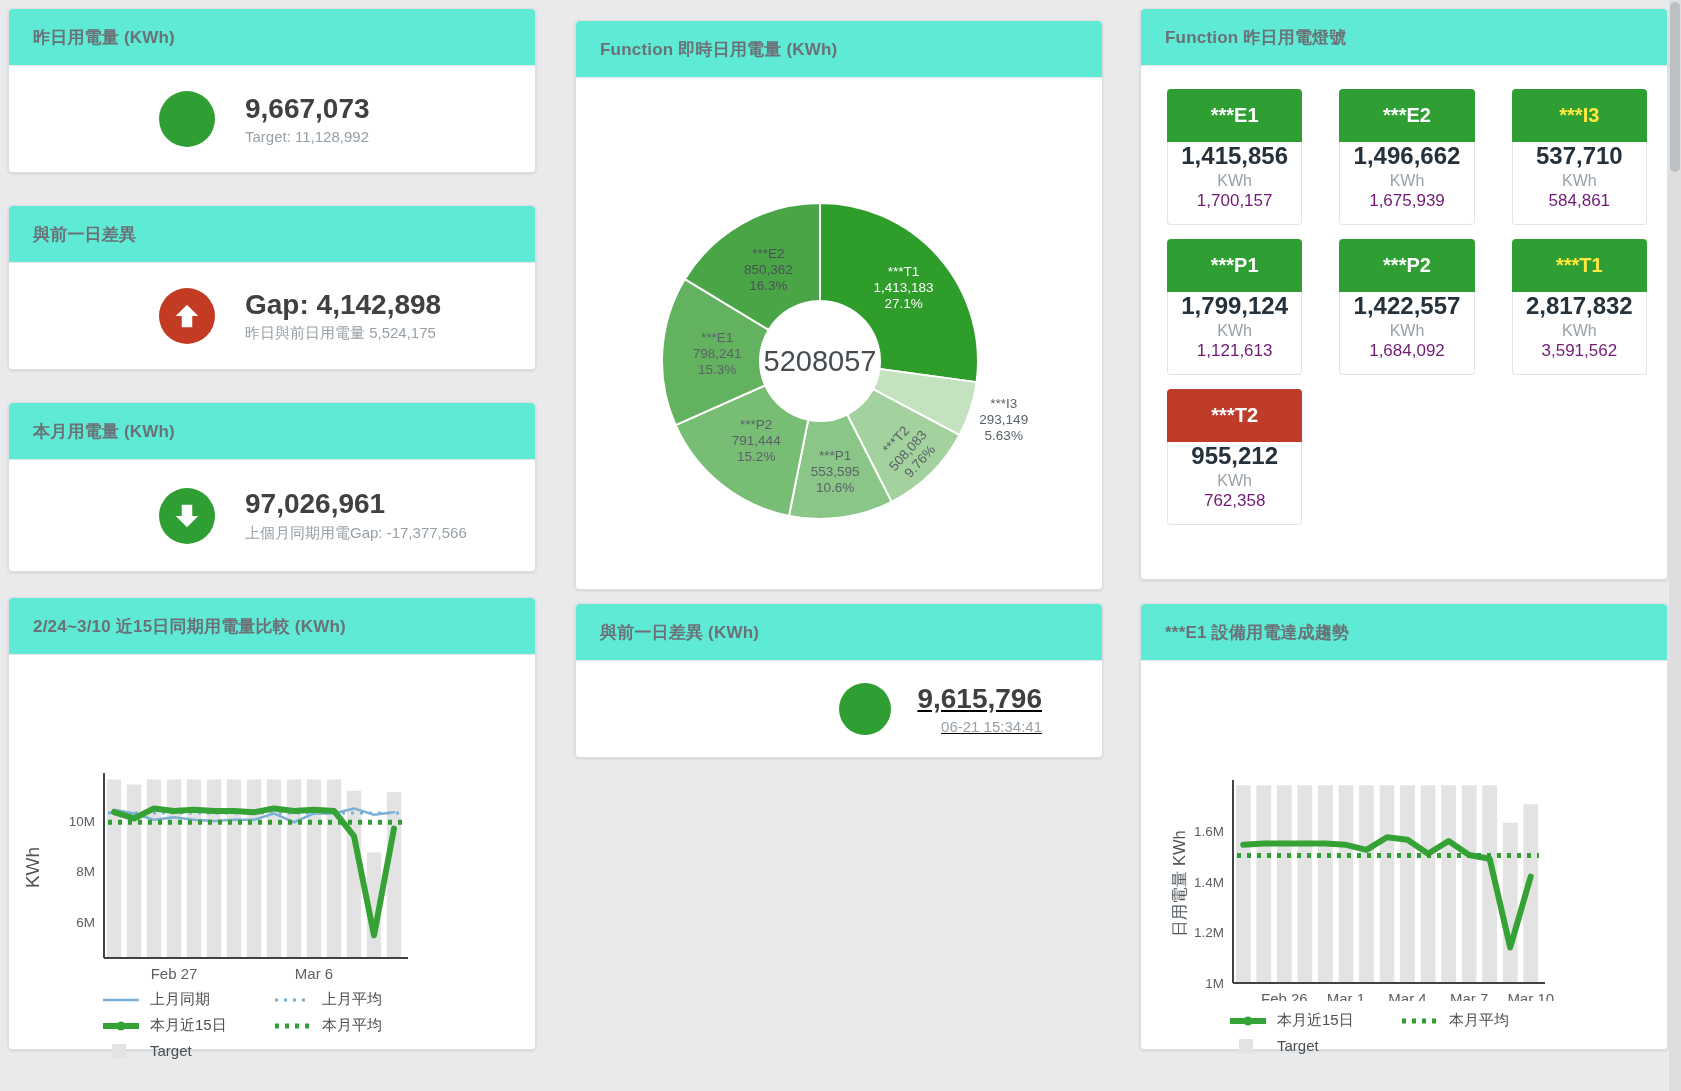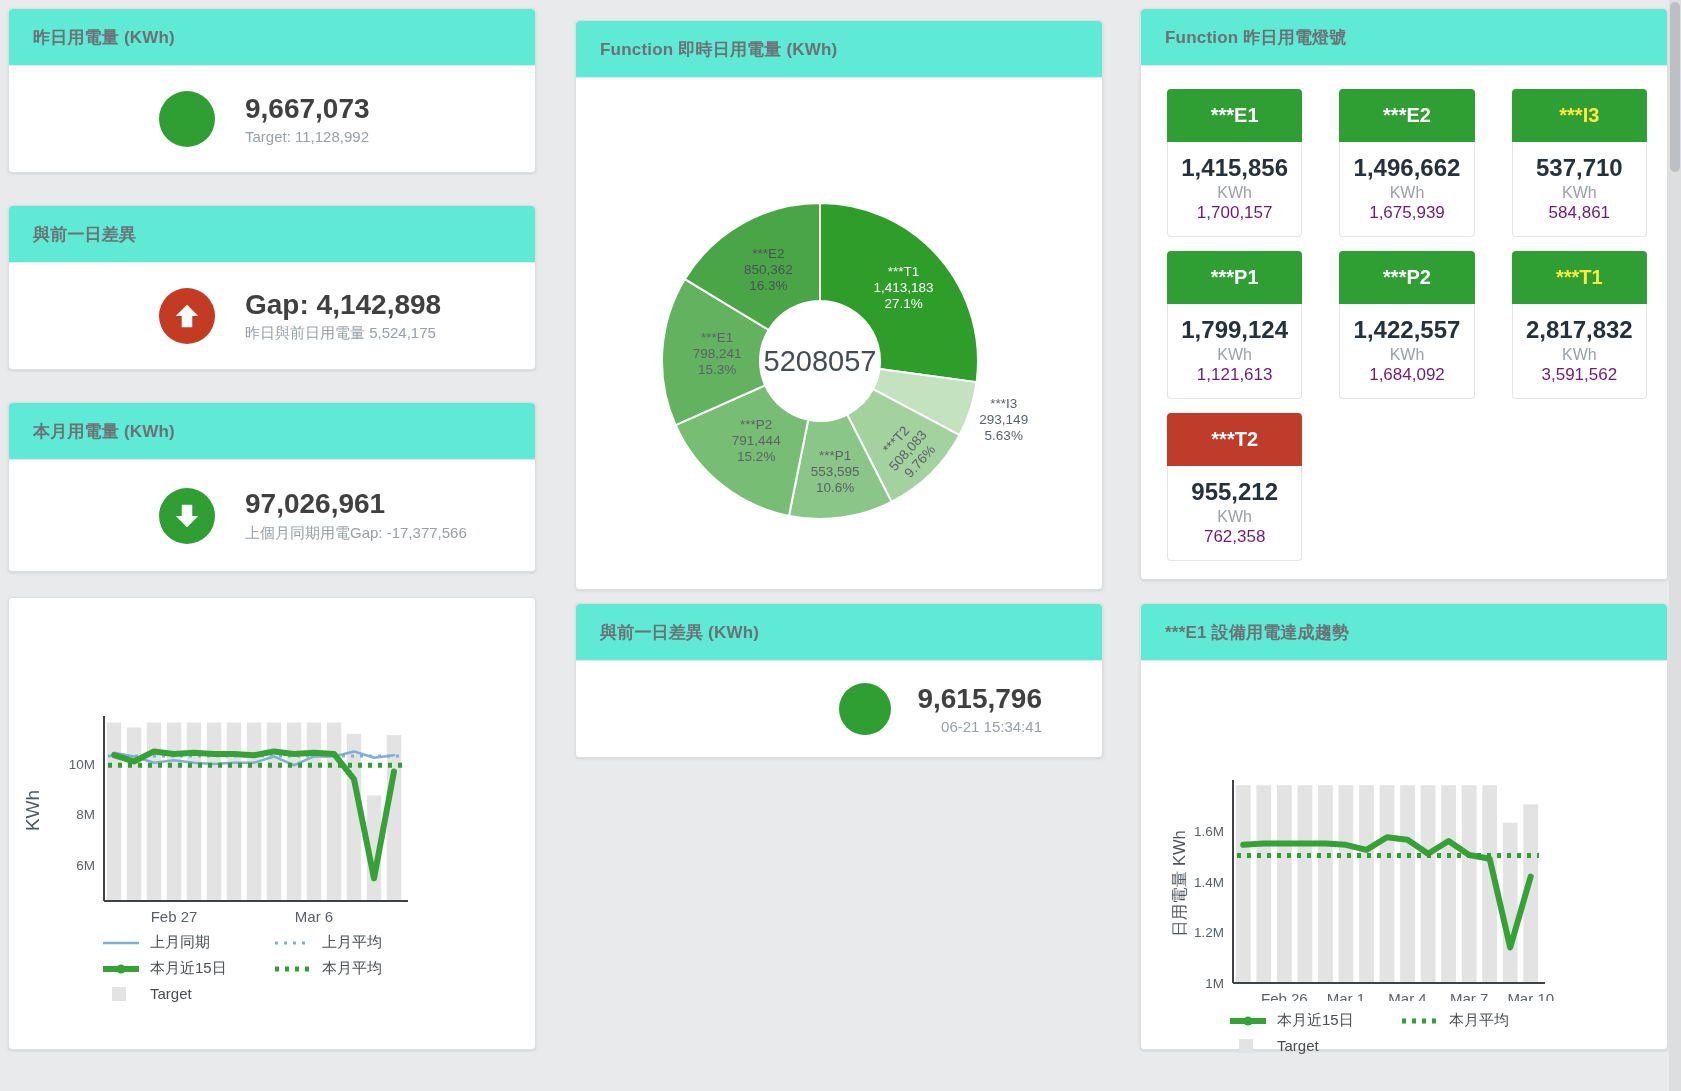--- a/index.html
+++ b/index.html
@@ -3,29 +3,29 @@
 <meta charset="utf-8">
 <style>
   html,body{margin:0;padding:0;background:#e9eaec;font-family:"Liberation Sans","DejaVu Sans",sans-serif;}
   .stage{position:relative;width:1681px;height:1091px;background:#e9eaec;overflow:hidden;}
   .panel{position:absolute;background:#fff;border:1px solid #dcdee0;border-radius:4px;box-shadow:0 1px 3px rgba(0,0,0,.10);box-sizing:border-box;}
   .panel-header{height:57px;background:#5eead4;border-bottom:1px solid #e5e7e9;display:flex;align-items:center;padding:12px 24px;border-radius:4px 4px 0 0;box-sizing:border-box;text-align:center;}
   .panel-title{font-size:17px;font-weight:700;color:#6b7176;letter-spacing:.2px;}
   .panel-body{position:relative;height:calc(100% - 57px);}
   
   .stat-row{display:flex;align-items:center;gap:30px;height:100%;padding-left:150px;box-sizing:border-box;}
-  .stat-row.right{justify-content:flex-end;padding-left:0;padding-right:60px;gap:26px;}
+  .stat-row.right{justify-content:flex-end;padding-left:0;padding-right:60px;gap:26px;text-decoration:underline;}
   .status-circle{width:56px;height:56px;border-radius:50%;flex:0 0 auto;display:flex;align-items:center;justify-content:center;}
   .status-circle.small{width:52px;height:52px;}
   .stat-value{font-size:28px;font-weight:700;color:#404040;line-height:1.15;}
   .stat-sub{font-size:15px;color:#97a0a7;margin-top:3px;}
   
   .tile-grid{display:grid;grid-template-columns:repeat(3,1fr);gap:14px 37px;padding:23px 20px 20px 26px;}
   .tile-header{height:53px;border-radius:4px 4px 0 0;display:flex;align-items:center;justify-content:center;font-size:20px;font-weight:700;}
-  .tile-body{background:#fff;border:1px solid #e2e4e6;border-top:none;border-radius:0 0 4px 4px;text-align:center;padding:12px 4px 13px;}
+  .tile-body{background:#fff;border:1px solid #e2e4e6;border-top:none;border-radius:0 0 4px 4px;text-align:center;padding:0 4px 13px;}
   .tile-value{font-size:24px;font-weight:700;color:#25313b;}
   .tile-unit{font-size:16px;color:#9aa1a7;margin-top:2px;}
   .tile-baseline{font-size:17px;color:#701a75;margin-top:1px;}
   
   .legend{display:grid;grid-template-columns:172px 230px;row-gap:7px;margin-top:6px;}
   .legend-item{display:flex;align-items:center;gap:10px;}
   .legend-label{font-size:15px;color:#4b4f52;}
   svg text{font-family:"Liberation Sans","DejaVu Sans",sans-serif;}
   .scroll-track{position:absolute;top:0;right:0;width:12px;height:1091px;background:#dcdee0;}
   .scroll-thumb{position:absolute;top:2px;right:1px;width:10px;height:170px;background:#bdc0c2;border-radius:5px;}
@@ -82,20 +82,23 @@
         </div>
         <div>
           <div class="stat-value">97,026,961</div>
           <div class="stat-sub">上個月同期用電Gap: -17,377,566</div>
         </div>
       </div>
     </div>
   </div>
 
   <div class="panel" style="left:8px;top:597px;width:528px;height:453px;">
+    <div class="panel-header">
+      <span class="panel-title">2/24~3/10 近15日同期用電量比較 (KWh)</span>
+    </div>
     <div class="panel-body">
       <svg id="compare-svg" width="526" height="325">
           <rect x="97.8" y="124.51388888888889" width="14.399999999999999" height="178.48611111111111" fill="#e3e3e3"></rect>
           <rect x="117.8" y="129.54166666666666" width="14.399999999999999" height="173.45833333333334" fill="#e3e3e3"></rect>
           <rect x="137.8" y="124.51388888888889" width="14.399999999999999" height="178.48611111111111" fill="#e3e3e3"></rect>
           <rect x="157.8" y="124.51388888888889" width="14.399999999999999" height="178.48611111111111" fill="#e3e3e3"></rect>
           <rect x="177.8" y="124.51388888888889" width="14.399999999999999" height="178.48611111111111" fill="#e3e3e3"></rect>
           <rect x="197.8" y="124.51388888888889" width="14.399999999999999" height="178.48611111111111" fill="#e3e3e3"></rect>
           <rect x="217.8" y="124.51388888888889" width="14.399999999999999" height="178.48611111111111" fill="#e3e3e3"></rect>
           <rect x="237.8" y="124.51388888888889" width="14.399999999999999" height="178.48611111111111" fill="#e3e3e3"></rect>

